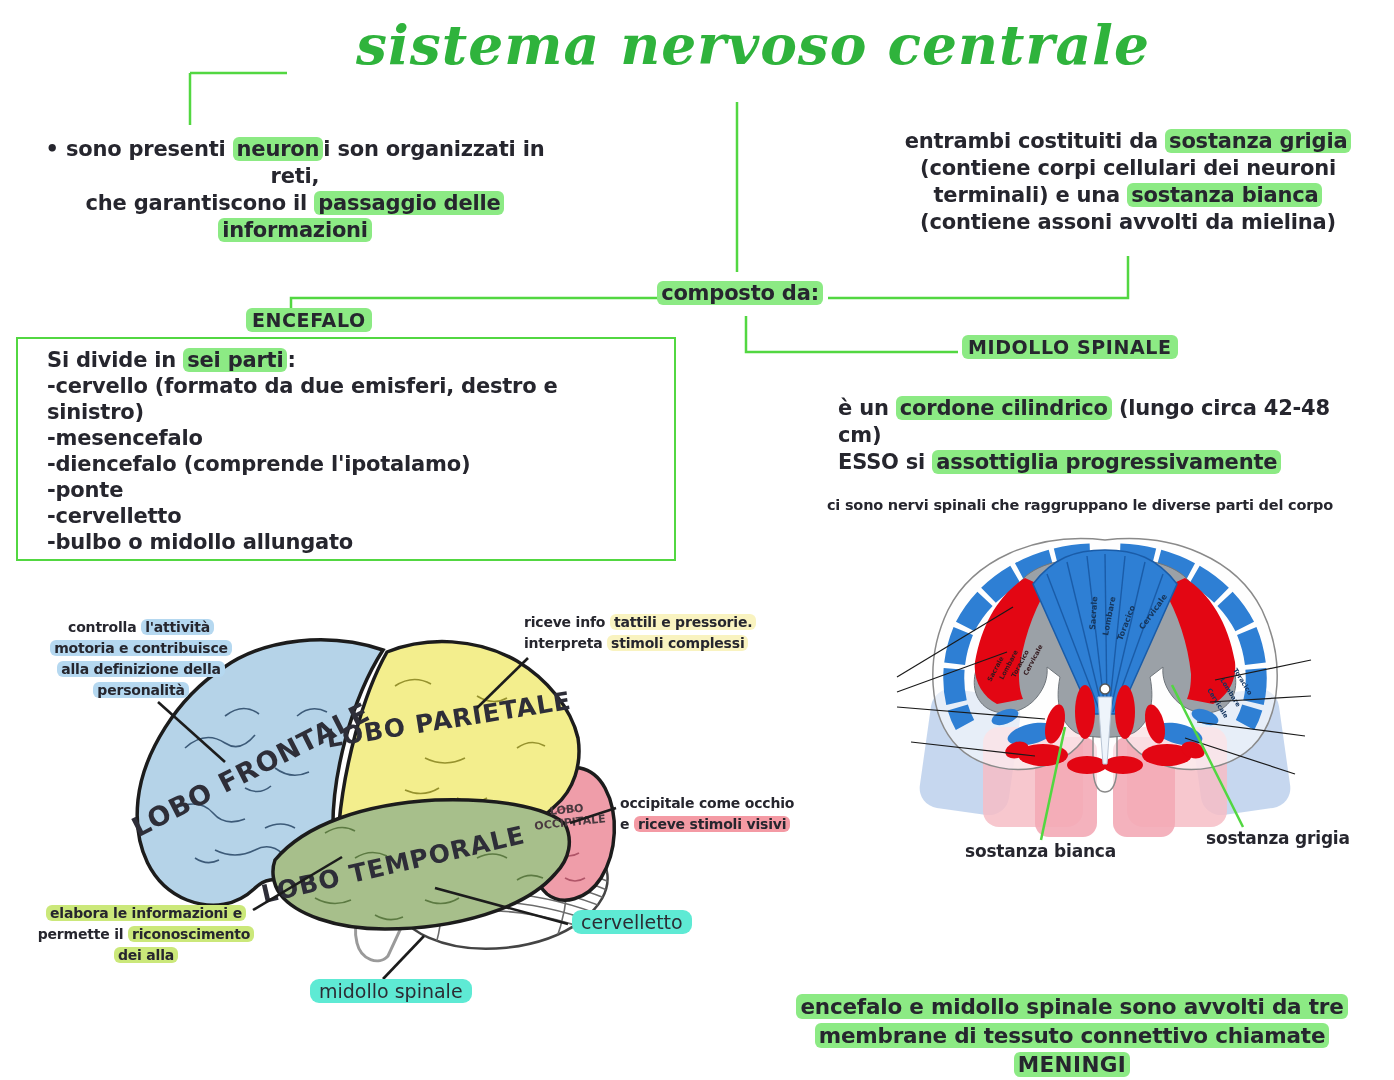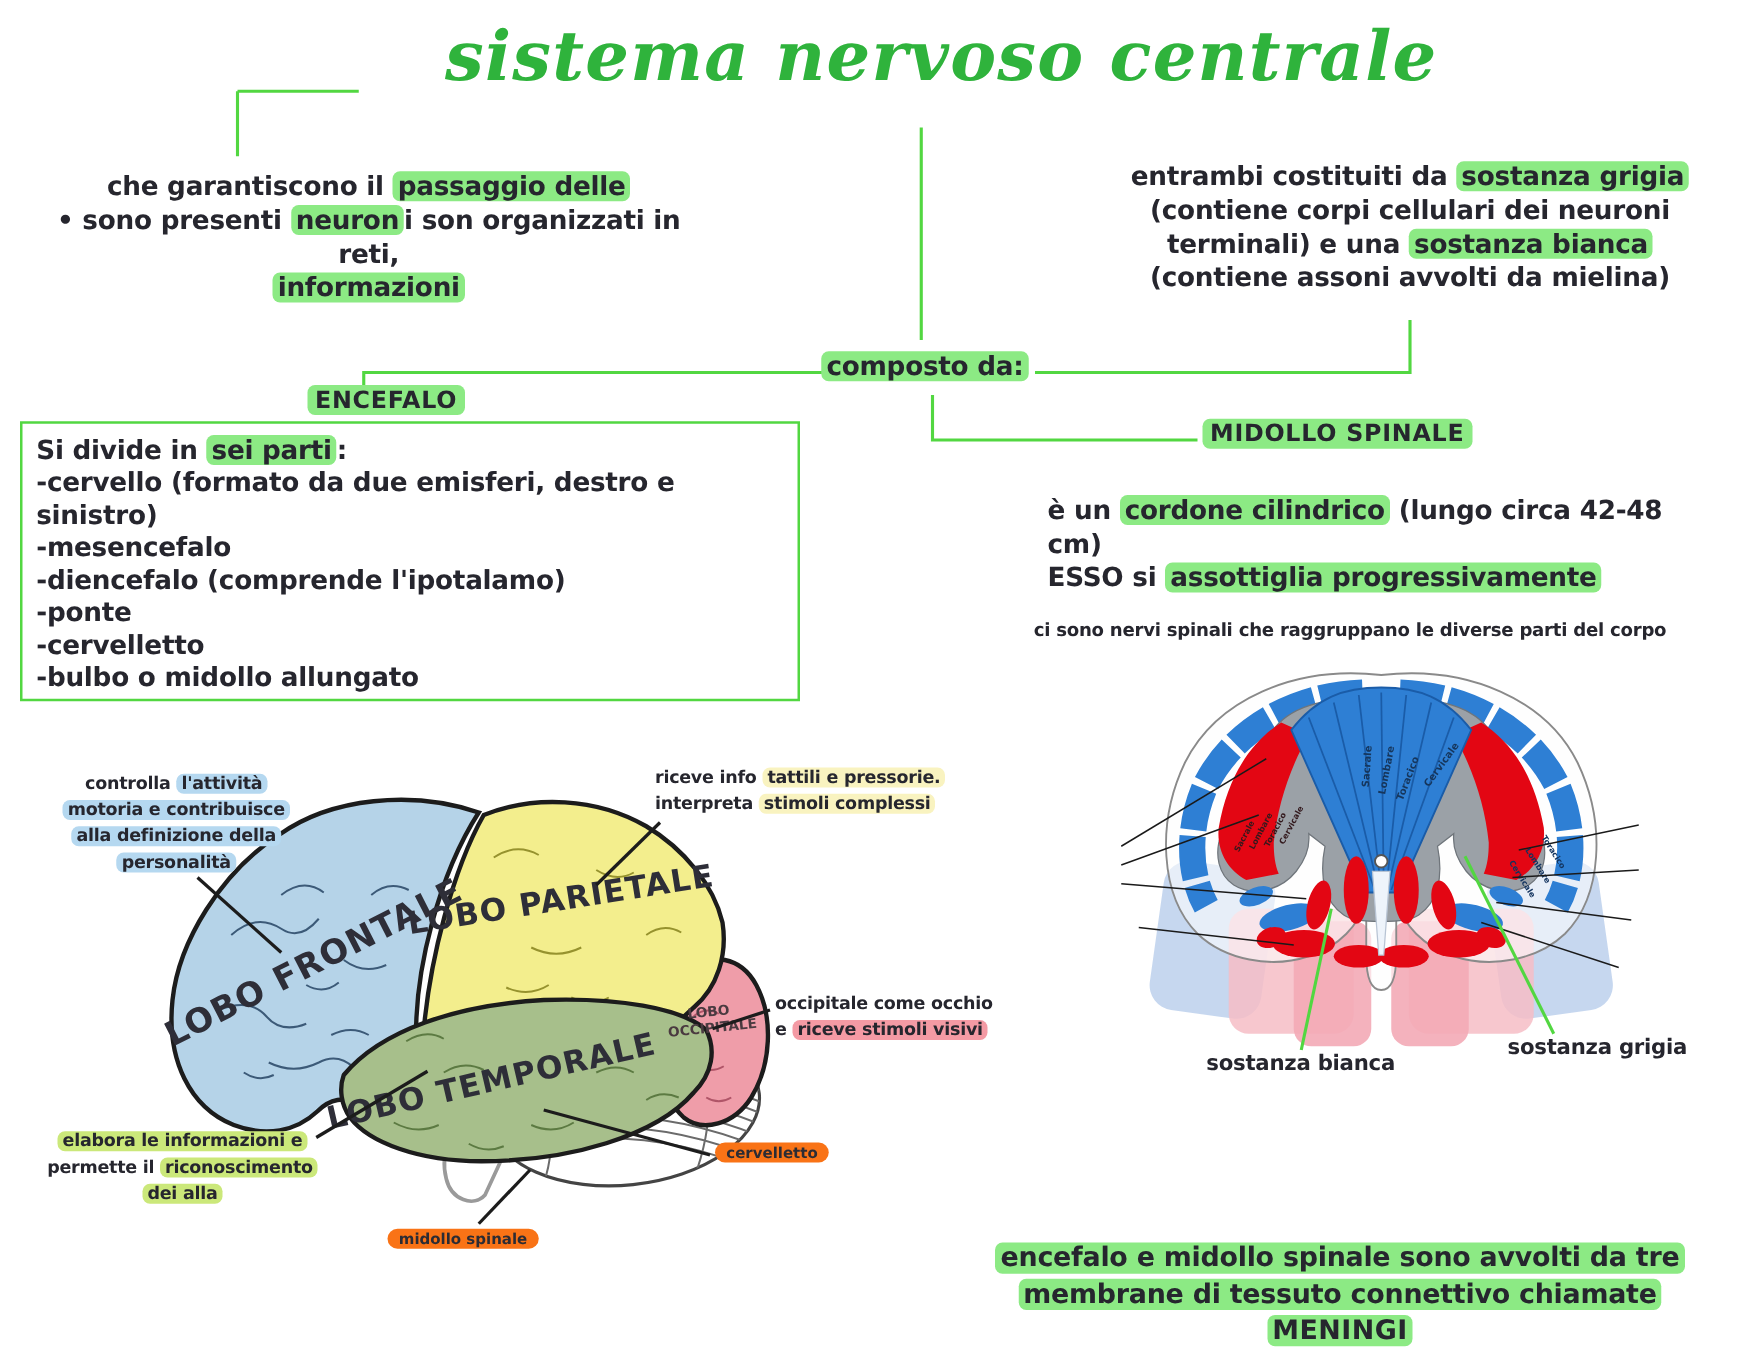--- a/index.html
+++ b/index.html
@@ -12,21 +12,21 @@
   .hl-green{background:#8cea84;}
   .hl-blue{background:#b5d8f0;}
   .hl-yellow{background:#f9f3c0;}
   .hl-pink{background:#f49aa4;}
   .hl-lime{background:#cbe87a;}
   .seg-bold{font-weight:700;letter-spacing:0.4px;}
   .title{font-family:"DejaVu Serif","Liberation Serif",serif;font-style:italic;font-weight:700;
          color:#2fb33c;font-size:55px;text-align:right;letter-spacing:1px;}
   .big-label{font-weight:900;font-size:19px;letter-spacing:0.6px;}
   .big-label .hl{padding:1px 6px;}
-  .pill{background:#f97316;border-radius:9px;padding:1px 9px;font-weight:700;font-size:12px;color:#2c2c34;}
+  .pill{background:#5eead4;border-radius:9px;padding:1px 9px;font-weight:400;font-size:19px;color:#2c2c34;}
   .note{font-size:14px;line-height:21px;}
   .center{text-align:center;}
   .box{border:2px solid #52d741;background:#fff;}
   svg{display:block;}
   .svg-abs{position:absolute;}
 </style>
 </head>
 <body>
 
 <div id="canvas">
@@ -48,41 +48,41 @@
       <path d="M570,823 L616,808"></path>
       <path d="M253,910 L342,857"></path>
       <path d="M568,924 L435,888"></path>
       <path d="M383,979 L424,936"></path>
     </g>
   </svg>
 
   <div class="abs title" style="left:250px;top:12px;width:900px;z-index:3;">sistema nervoso centrale</div>
 
   <div class="abs hand center" style="left:30px;top:136px;width:530px;font-size:21px;line-height:27px;z-index:3;">
+      <div class="ln"><span>• sono presenti </span><span class="hl hl-green">neuron</span><span>i son organizzati in reti,</span></div>
       <div class="ln"><span>che garantiscono il </span><span class="hl hl-green">passaggio delle</span></div>
-      <div class="ln"><span>• sono presenti </span><span class="hl hl-green">neuron</span><span>i son organizzati in reti,</span></div>
       <div class="ln"><span class="hl hl-green">informazioni</span></div>
     </div>
 
   <div class="abs hand center" style="left:858px;top:128px;width:540px;font-size:21px;line-height:27px;z-index:3;">
       <div class="ln"><span>entrambi costituiti da </span><span class="hl hl-green">sostanza grigia</span></div>
       <div class="ln"><span>(contiene corpi cellulari dei neuroni</span></div>
       <div class="ln"><span>terminali) e una </span><span class="hl hl-green">sostanza bianca</span></div>
       <div class="ln"><span>(contiene assoni avvolti da mielina)</span></div>
     </div>
 
   <div class="abs hand center" style="left:645px;top:281px;width:190px;font-size:21px;z-index:3;">
       <div class="ln"><span class="hl hl-green">composto da:</span></div>
     </div>
 
   <div class="abs big-label" style="left:246px;top:309px;z-index:3;">
     <span class="hl hl-green">ENCEFALO</span>
   </div>
 
-  <div class="abs box hand" style="left:16px;top:337px;width:598px;height:204px;padding:8px 11px;font-size:21px;line-height:26px;z-index:3;">
+  <div class="abs box hand" style="left:16px;top:337px;width:598px;height:204px;padding:8px 29px;font-size:21px;line-height:26px;z-index:3;">
       <div class="ln"><span>Si divide in </span><span class="hl hl-green">sei parti</span><span>:</span></div>
       <div class="ln"><span>-cervello (formato da due emisferi, destro e sinistro)</span></div>
       <div class="ln"><span>-mesencefalo</span></div>
       <div class="ln"><span>-diencefalo (comprende l'ipotalamo)</span></div>
       <div class="ln"><span>-ponte</span></div>
       <div class="ln"><span>-cervelletto</span></div>
       <div class="ln"><span>-bulbo o midollo allungato</span></div>
     </div>
 
   <div class="abs big-label" style="left:962px;top:336px;z-index:3;">

